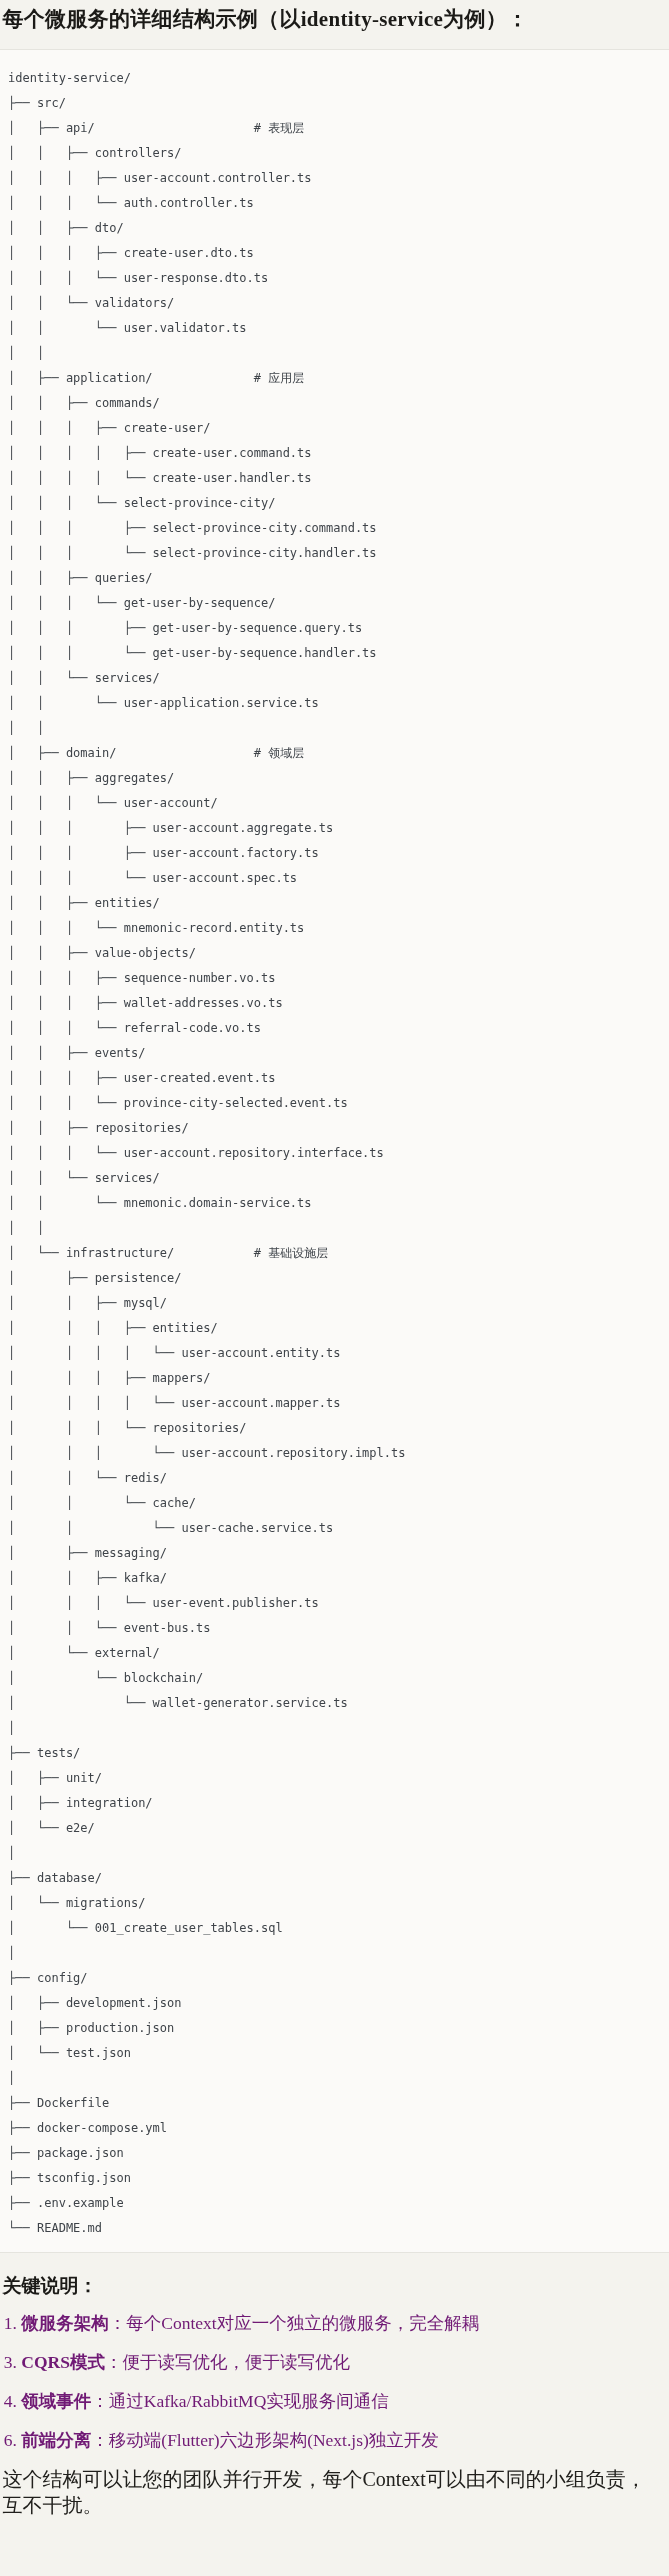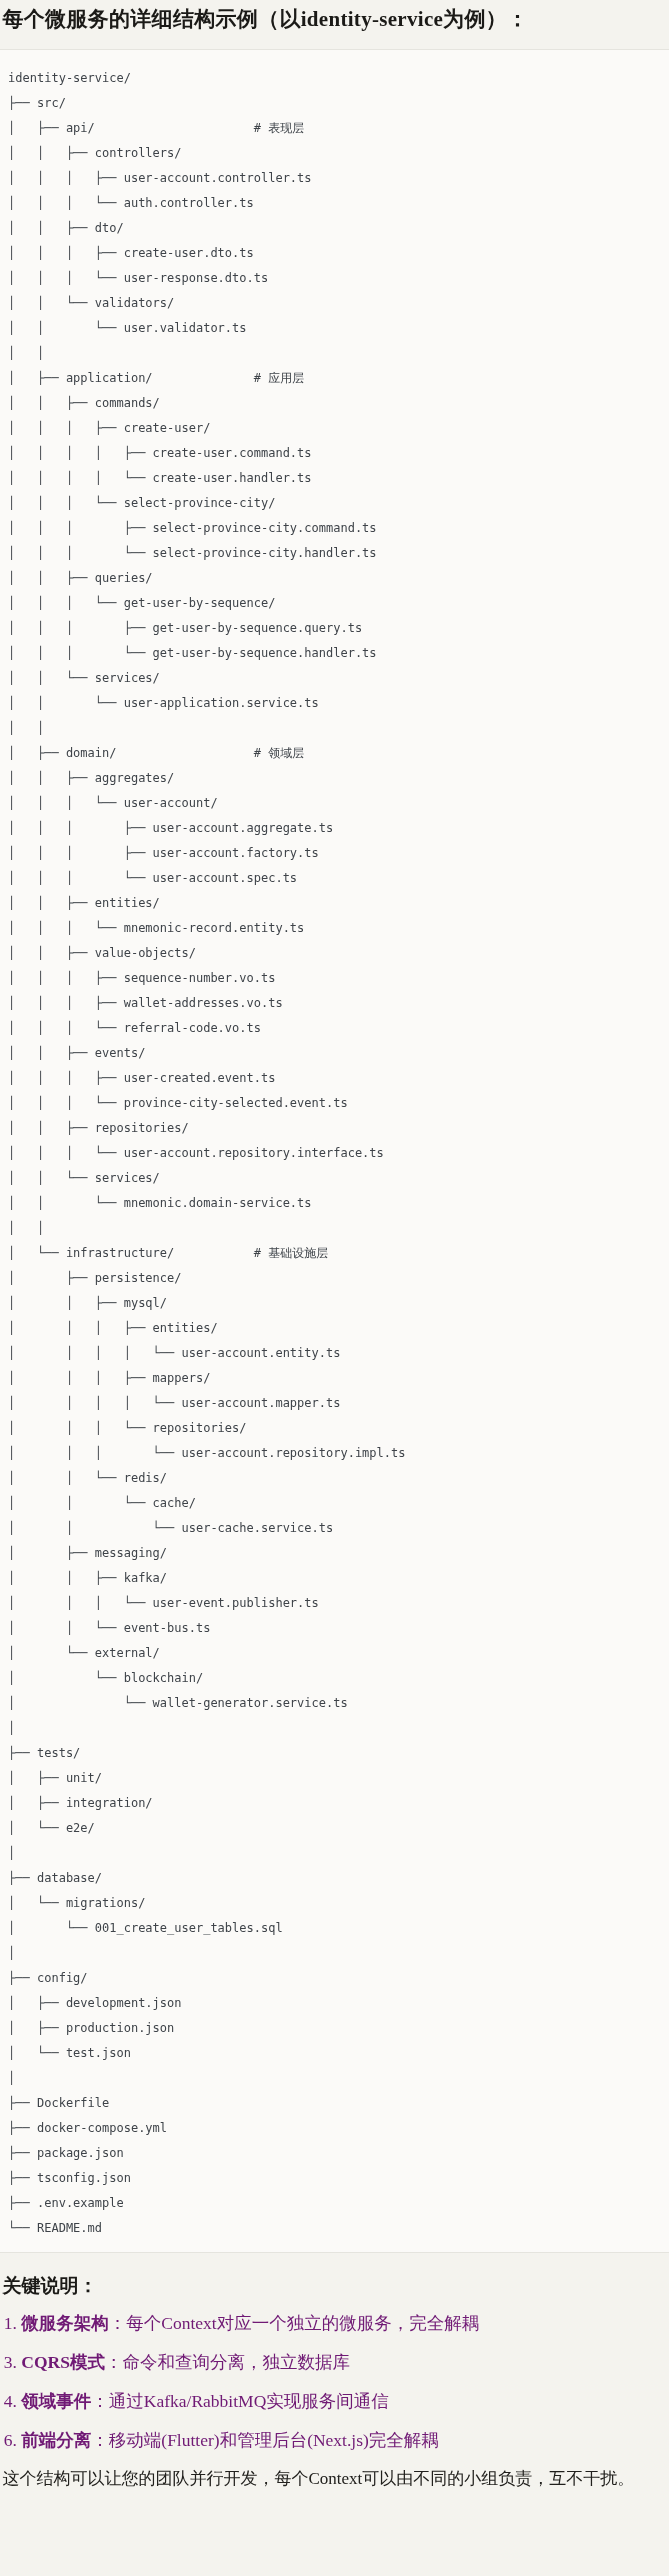--- a/index.html
+++ b/index.html
@@ -52,21 +52,21 @@
     margin: 0 0 13px 1.3px;
     color: #701a75;
   }
   .note-num {
     margin-right: 4.4px;
   }
   .note-label {
     font-weight: bold;
   }
   .note-footer {
-    font-size: 17px;
+    font-size: 20px;
     line-height: 26px;
     margin: 0 0 0 0;
     color: #21201d;
   }
 </style>
 </head>
 <body>
 
 <div class="page">
 
@@ -167,30 +167,30 @@
     <h2 class="notes-heading">关键说明：</h2>
 
     <div class="note-list">
 
       <div class="note-item">
         <span class="note-num">1.</span><span class="note-label">微服务架构</span><span class="note-text">：每个Context对应一个独立的微服务，完全解耦</span>
       </div>
 
 
       <div class="note-item">
-        <span class="note-num">3.</span><span class="note-label">CQRS模式</span><span class="note-text">：命令和查询分离，独立数据库</span>
+        <span class="note-num">3.</span><span class="note-label">CQRS模式</span><span class="note-text">：便于读写优化，便于读写优化</span>
       </div>
 
       <div class="note-item">
         <span class="note-num">4.</span><span class="note-label">领域事件</span><span class="note-text">：通过Kafka/RabbitMQ实现服务间通信</span>
       </div>
 
 
       <div class="note-item">
-        <span class="note-num">6.</span><span class="note-label">前端分离</span><span class="note-text">：移动端(Flutter)和管理后台(Next.js)完全解耦</span>
+        <span class="note-num">6.</span><span class="note-label">前端分离</span><span class="note-text">：移动端(Flutter)六边形架构(Next.js)独立开发</span>
       </div>
 
     </div>
 
     <p class="note-footer">这个结构可以让您的团队并行开发，每个Context可以由不同的小组负责，互不干扰。</p>
 
   </div>
 
 </div>
 

